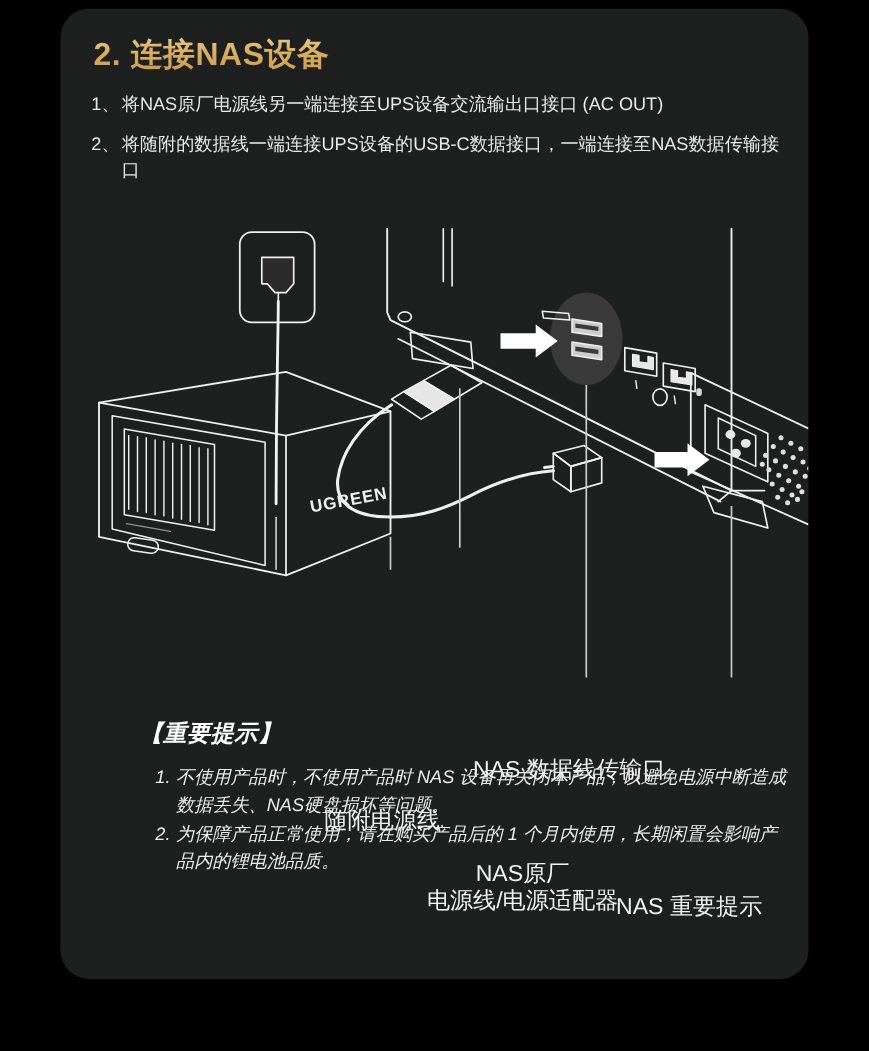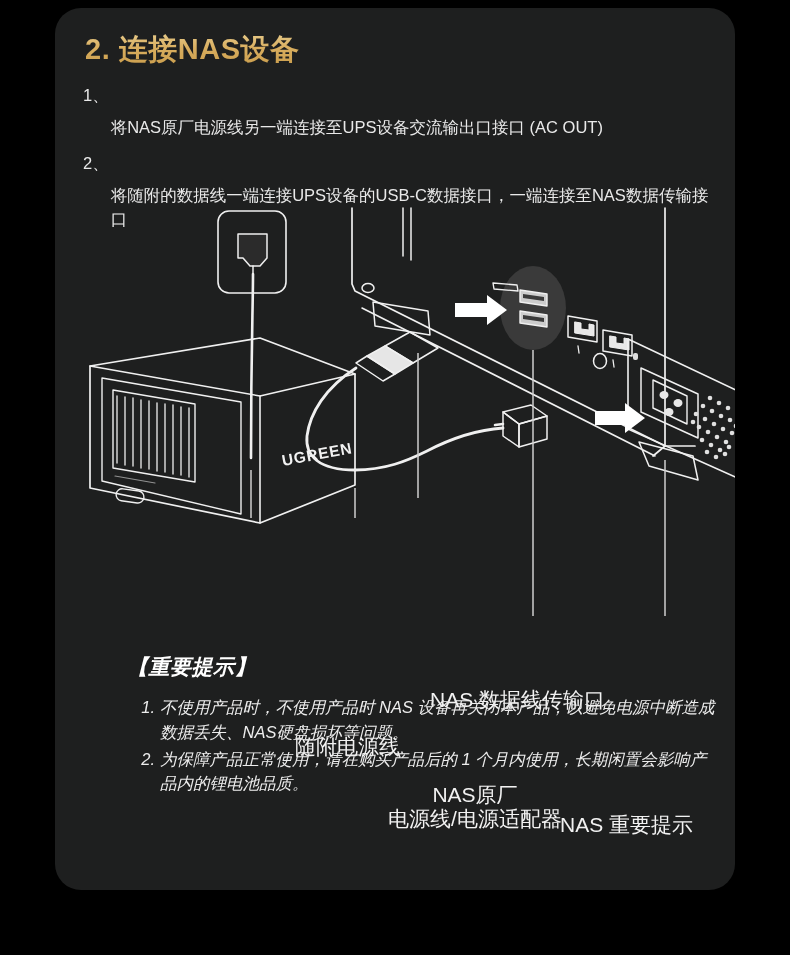--- a/index.html
+++ b/index.html
@@ -64,21 +64,20 @@
     line-height: 1.45;
     margin-bottom: 12px;
   }
   .step-num {
     flex: 0 0 auto;
     margin-right: 2px;
     white-space: nowrap;
   }
   .step-text {
     flex: 1 1 auto;
-    margin-top: 32px;
   }
 
   
   .diagram {
     position: absolute;
     left: 0px;
     top: 190px;
     width: 680px;
     height: 460px;
   }

